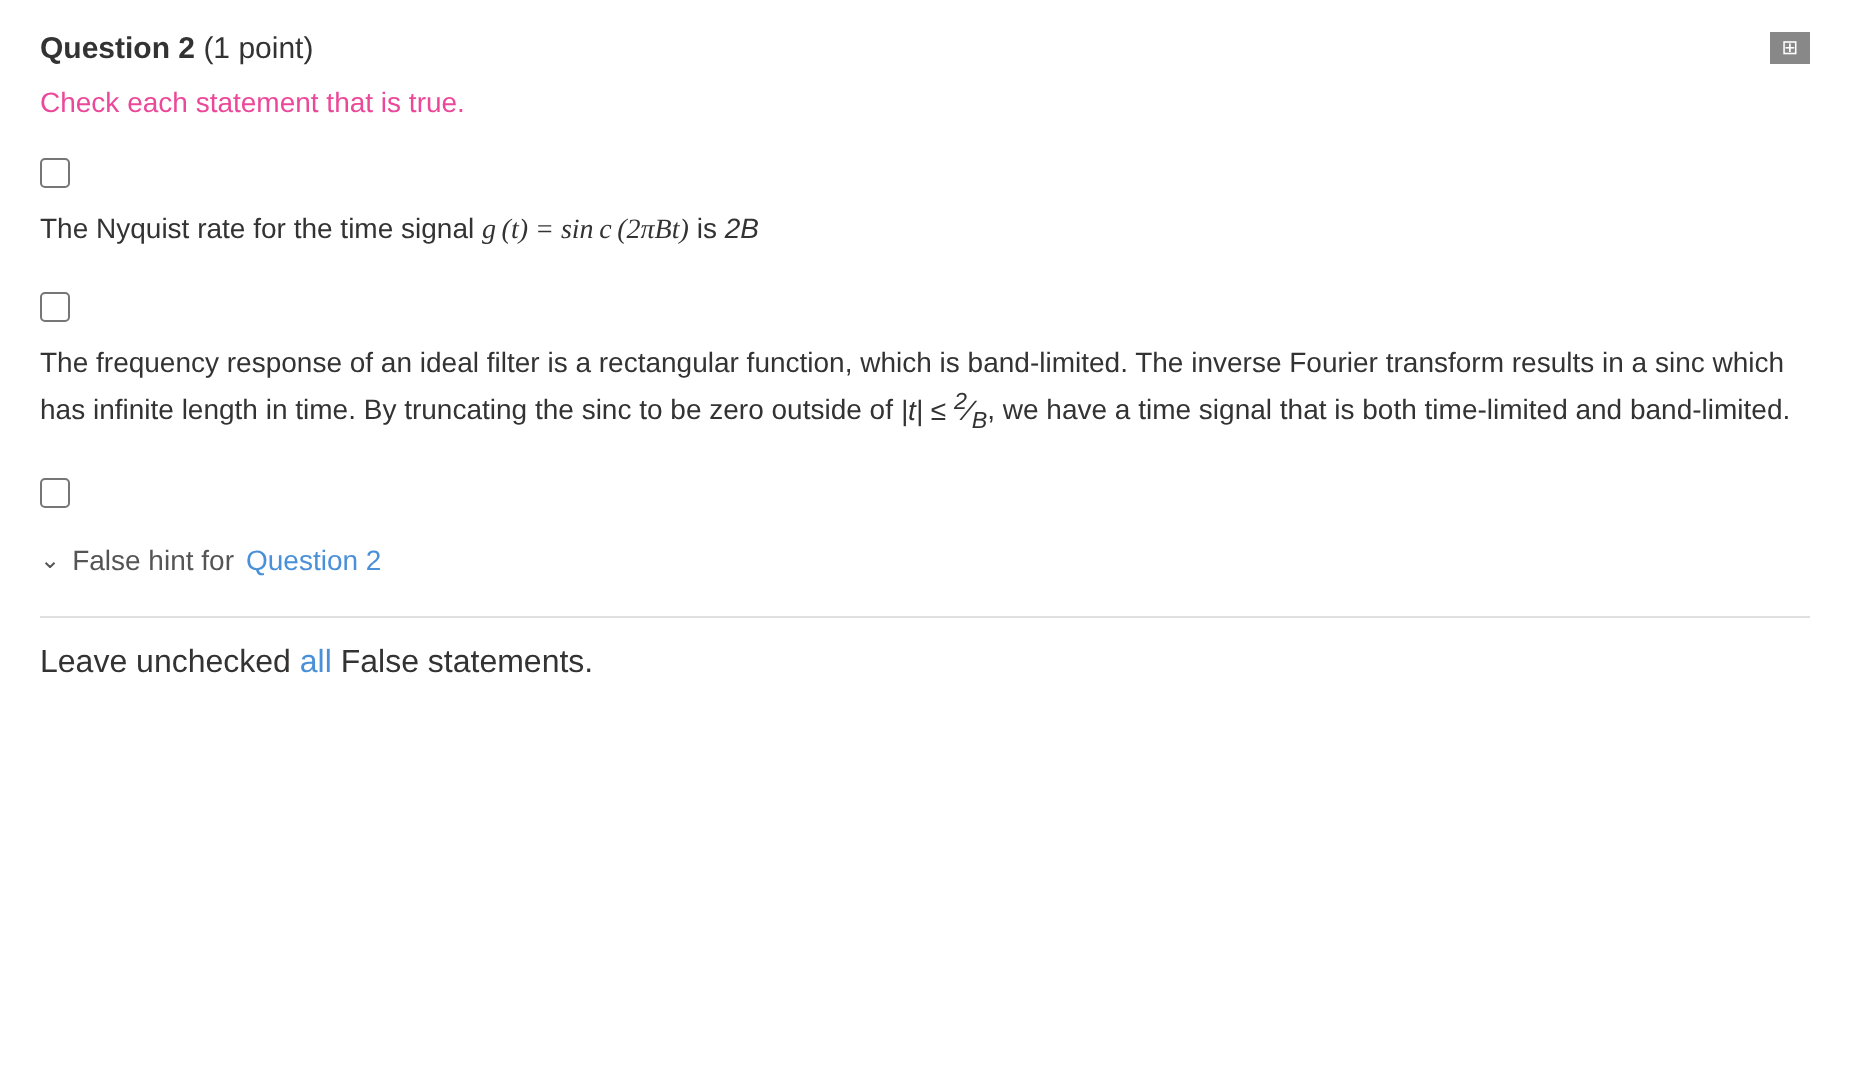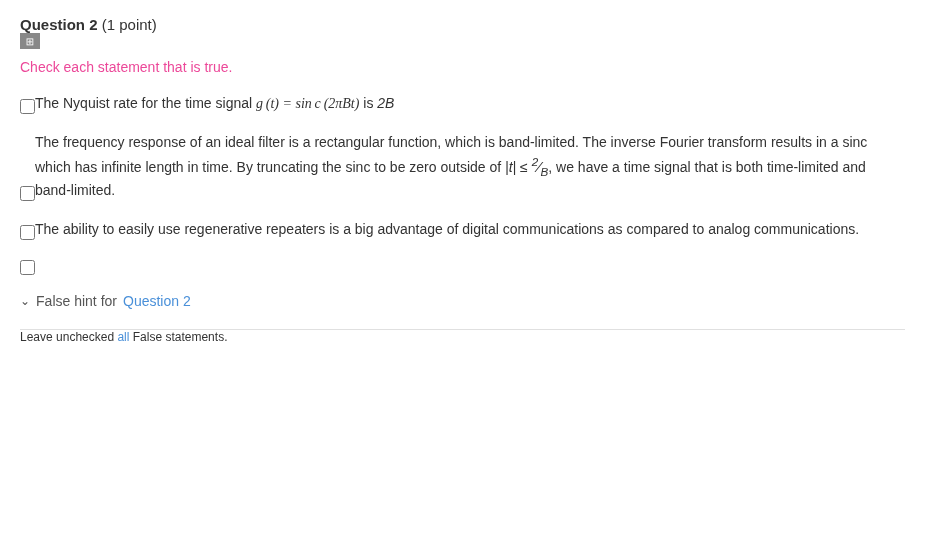--- a/index.html
+++ b/index.html
@@ -9,21 +9,20 @@
       background: #fff;
       color: #333;
       padding: 16px 20px;
       max-width: 925px;
     }
     .question-header {
       display: flex;
       justify-content: space-between;
       align-items: flex-start;
       margin-bottom: 10px;
-      flex-direction: column;
     }
     .question-title {
       font-size: 15px;
       font-weight: bold;
     }
     .question-title .points {
       font-weight: normal;
     }
     .expand-icon {
       width: 20px;
@@ -40,22 +39,24 @@
       font-size: 14px;
       margin-bottom: 18px;
       color: #ec4899;
     }
     .option-list {
       list-style: none;
       padding: 0;
     }
     .option-item {
       display: flex;
-      align-items: flex-end;
+      align-items: flex-start;
       margin-bottom: 18px;
+      gap: 10px;
+      flex-direction: column;
     }
     .option-item input[type="checkbox"] {
       margin-top: 2px;
       flex-shrink: 0;
       width: 15px;
       height: 15px;
       cursor: pointer;
       accent-color: #333;
     }
     .option-text {
@@ -82,24 +83,25 @@
     }
     .hint-toggle .chevron {
       font-size: 12px;
       color: #555;
     }
     .hint-toggle a {
       color: #4a90d9;
       text-decoration: none;
     }
     .leave-unchecked {
-      font-size: 12px;
+      font-size: 16px;
       color: #333;
       margin-top: 8px;
       border-top: 1px solid #e0e0e0;
+      padding-top: 14px;
     }
     .leave-unchecked .all-word {
       color: #4a90d9;
     }
     .abs-inequality {
       font-family: Liberation Sans, sans-serif;
       font-style: italic;
     }
   </style>
 </head>
@@ -127,26 +129,20 @@
     </li>
 
 
     <li class="option-item">
       <input type="checkbox" id="opt3" style="">
       <label class="option-text" for="opt3">
         The frequency response of an ideal filter is a rectangular function, which is band-limited. The inverse Fourier transform results in a sinc which has infinite length in time. By truncating the sinc to be zero outside of <span class="abs-inequality">|<em>t</em>| ≤ <sup>2</sup>⁄<sub><em>B</em></sub></span>, we have a time signal that is both time-limited and band-limited.
       </label>
     </li>
 
-    <li class="option-item">
-      <input type="checkbox" id="opt4" style="">
-      <label class="option-text" for="opt4">
-        The ability to easily use regenerative repeaters is a big advantage of digital communications as compared to analog communications.
-      </label>
-    </li>
 
     <li class="option-item">
       <input type="checkbox" id="opt5" style="">
     </li>
 
   </ul>
 
   <div class="hint-toggle">
     <span class="chevron">⌄</span>
     <span>False hint for </span>

